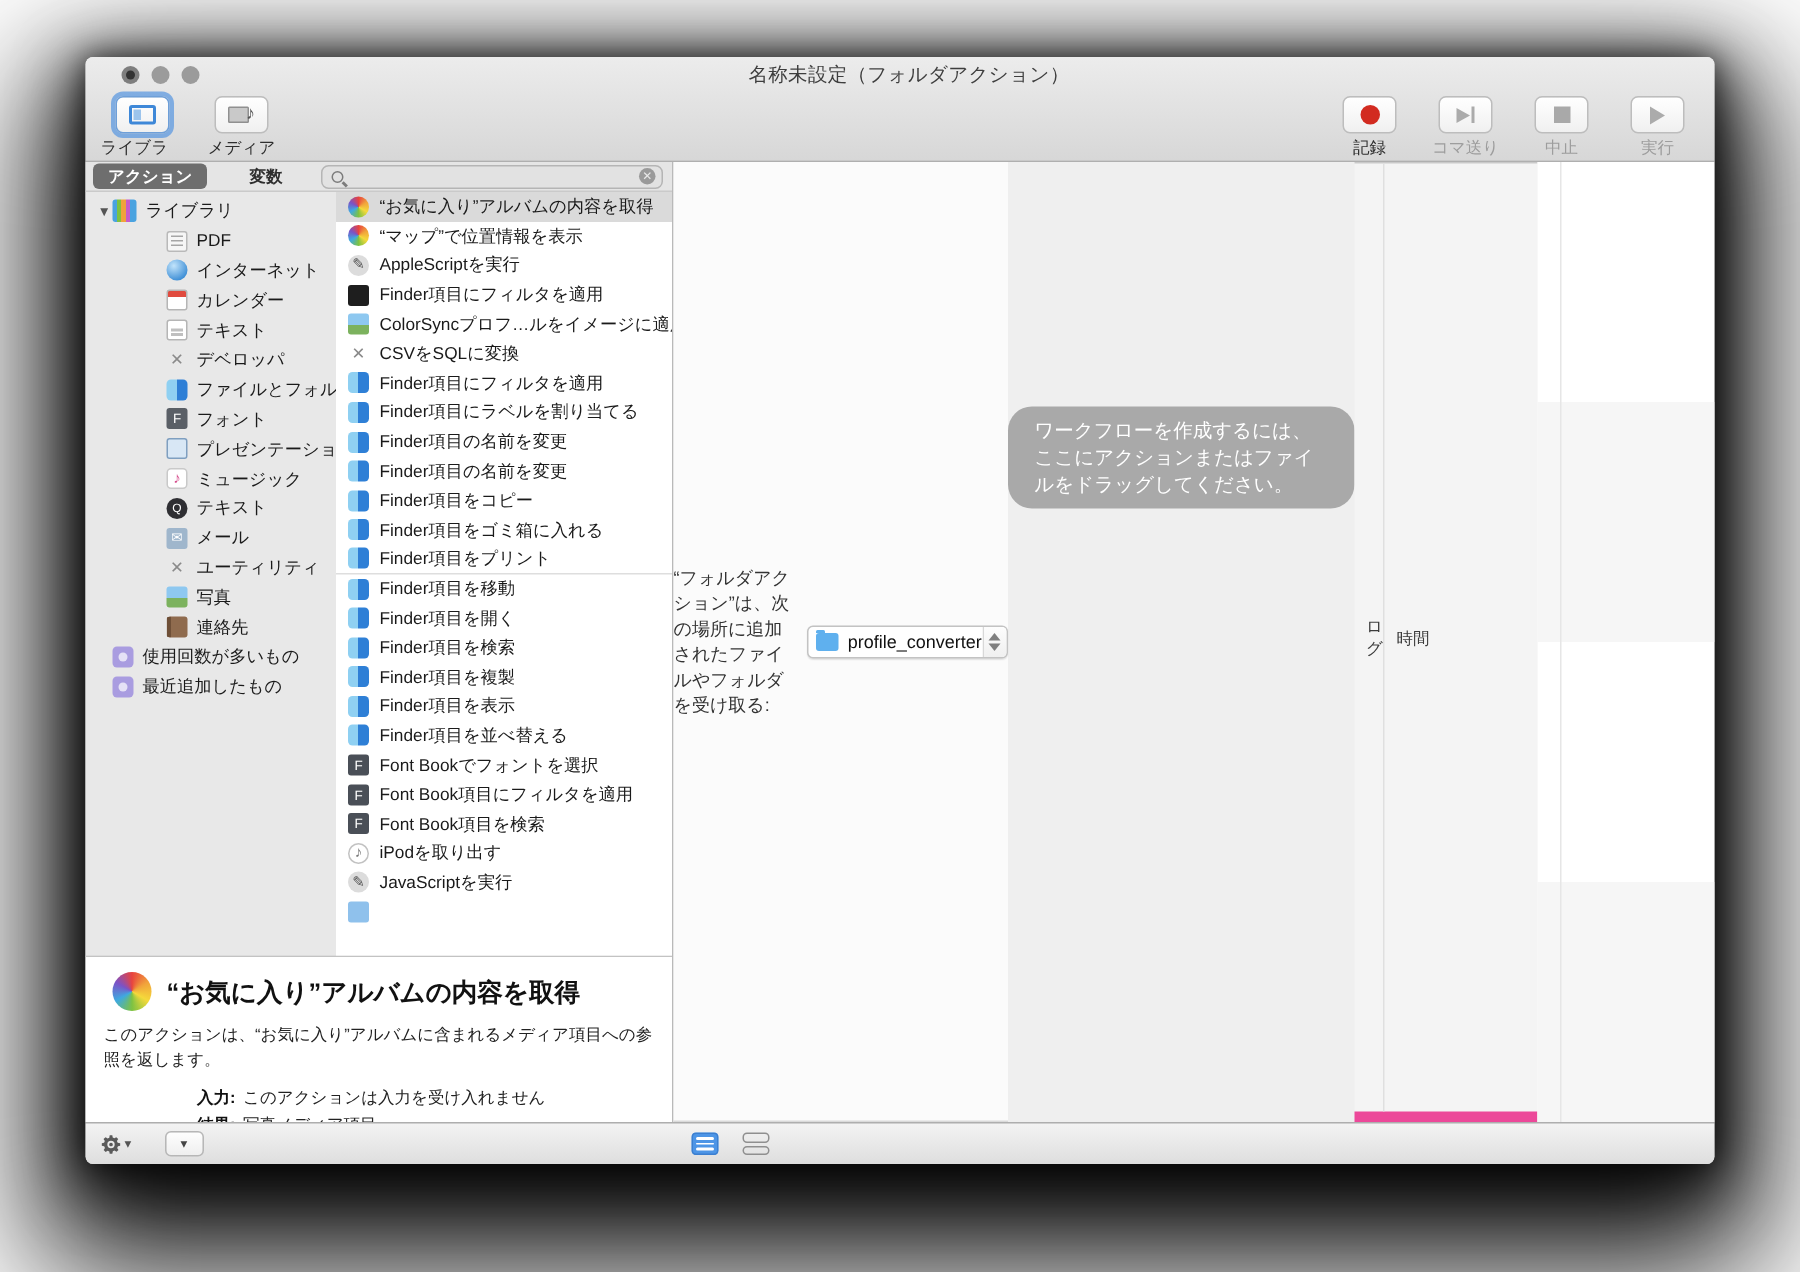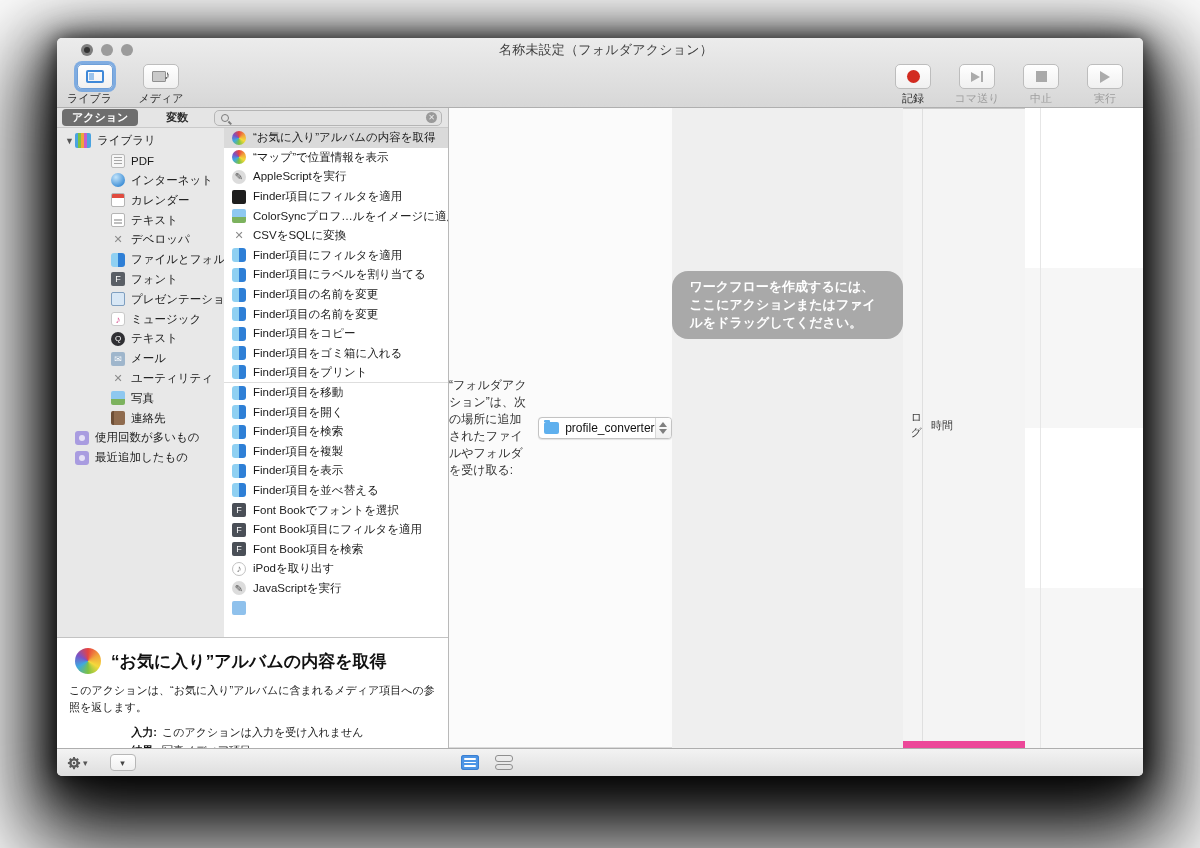--- a/index.html
+++ b/index.html
@@ -128,21 +128,21 @@
   .fa-text { font-size:12px; color:#333; }
   .folder-select { width:172px; height:22px; background:#FFF; border:1px solid #C3C3C3; border-radius:4px; display:flex; align-items:center; padding-left:5px; position:relative; box-shadow:0 0.5px 1px rgba(0,0,0,0.1); }
   .folder-ic { width:15px; height:12px; background:#5FB0EE; border-radius:2px 2px 2px 2px; position:relative; }
   .folder-ic::before { content:""; position:absolute; top:-2px; left:0; width:6px; height:2px; background:#5FB0EE; border-radius:1px 1px 0 0; }
   .folder-name { font-size:12px; color:#111; margin-left:6px; flex:1; }
   .stepper { width:16px; height:20px; border-left:1px solid #D8D8D8; display:flex; flex-direction:column; align-items:center; justify-content:center; gap:2px; background:linear-gradient(#FDFDFD,#F0F0F0); border-radius:0 3px 3px 0; }
   .stepper .up { width:0; height:0; border-left:4px solid transparent; border-right:4px solid transparent; border-bottom:5px solid #7F7F7F; }
   .stepper .dn { width:0; height:0; border-left:4px solid transparent; border-right:4px solid transparent; border-top:5px solid #7F7F7F; }
 
   .canvas { flex:1; background:#EFEFEF; display:flex; justify-content:center; align-items:flex-start; padding-top:163px; }
-  .drop-pill { background:#A9A9A9; color:#FFFFFF; font-size:13px; padding:7px 18px; border-radius:16px;font-weight:bold; }
+  .drop-pill { background:#A9A9A9; color:#FFFFFF; font-size:13px; padding:7px 18px; border-radius:16px; }
 
   .log-header { flex:0 0 27px; background:#F4F4F4; border-top:1px solid #C9C9C9; border-bottom:7px solid #ec4899; display:flex; font-size:11px; color:#3C3C3C; }
   .log-col { flex:1; display:flex; align-items:center; padding-left:8px; }
   .time-col { flex:0 0 103px; border-left:1px solid #DFDFDF; display:flex; align-items:center; padding-left:8px; }
   .log-rows { flex:0 0 118px; display:flex; flex-direction:column; background:#FFF; }
   .log-row { flex:1; display:flex; }
   .log-row.alt { background:#F6F6F6; }
   .log-row .c1 { flex:1; }
   .log-row .c2 { flex:0 0 103px; border-left:1px solid #E6E6E6; }
 

